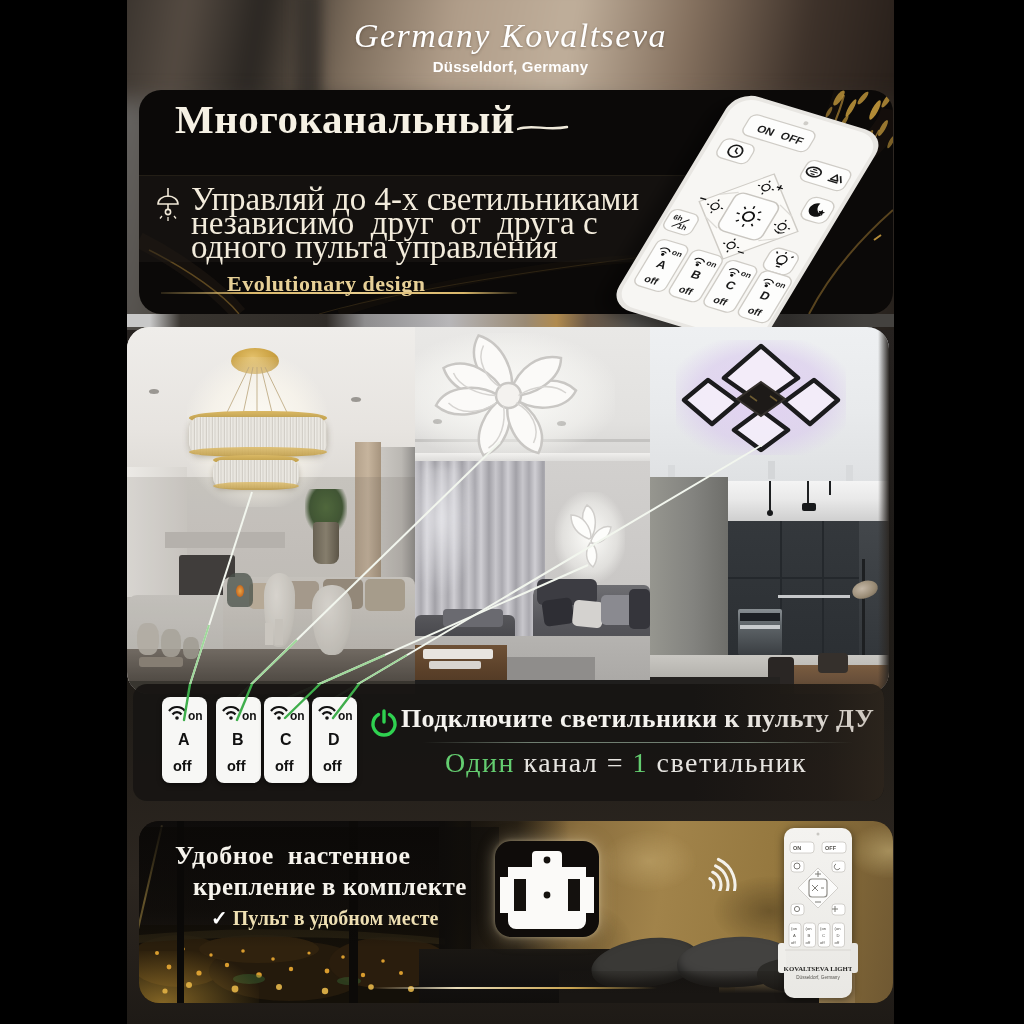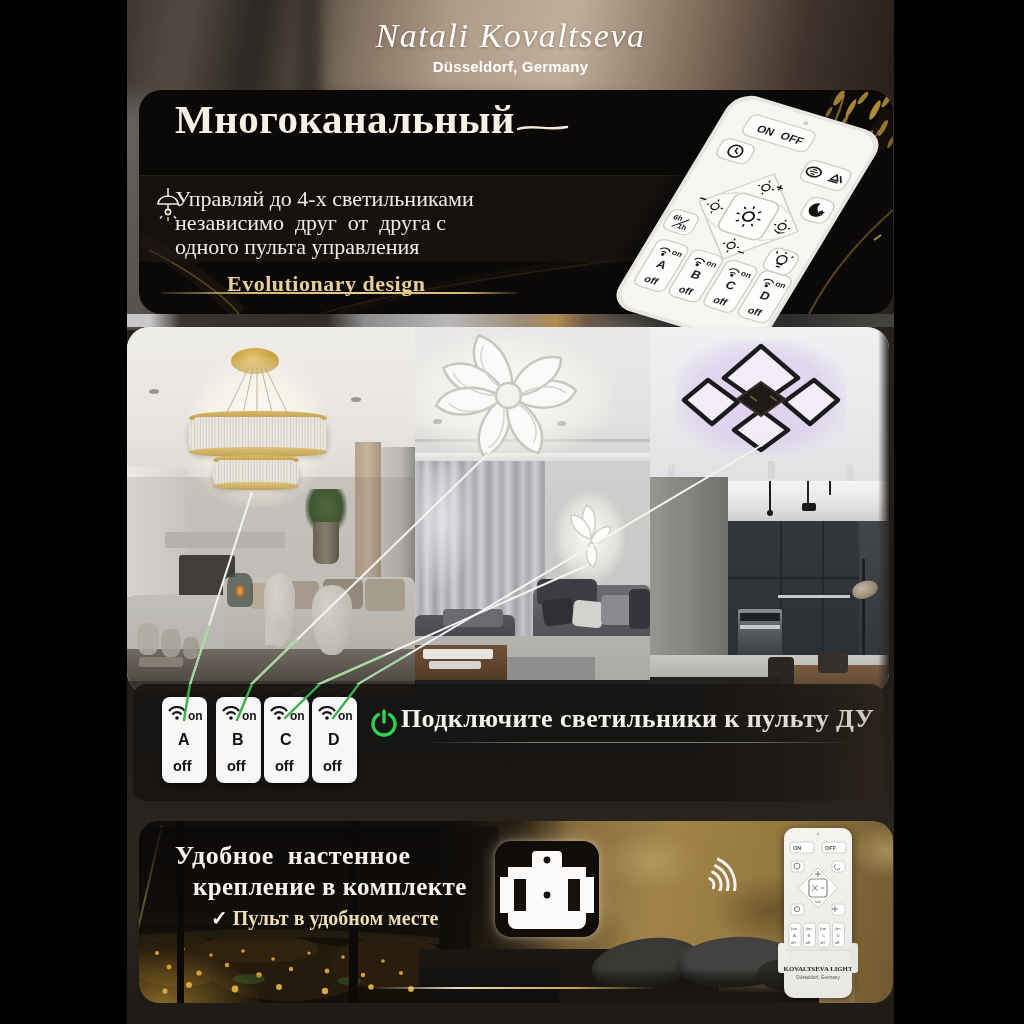--- a/index.html
+++ b/index.html
@@ -22,21 +22,21 @@
     <div class="abs" style="left:168px;top:-10px;width:26px;height:120px;background:#3a342e;filter:blur(6px);"></div>
     <div class="abs" style="left:-20px;top:100px;width:820px;height:240px;filter:blur(11px);
       background:linear-gradient(100deg, #6e6c6a 0%, #4e4a45 10%, #2e2b28 22%, #453f3a 36%, #6a655e 52%, #7e756a 62%, #534c45 76%, #37302a 88%, #1d1814 100%);"></div>
   </div>
 
   <div class="abs" style="left:127px;top:314px;width:767px;height:13px;
     background:linear-gradient(90deg,#c8c8c8 0%,#c8c8c8 3%,#38342f 7%,#302c28 26%,#8e8d8e 31%,#b7b6b8 42%,#9a8a74 52%,#b08a4e 56%,#6a5846 60%,#55534f 66%,#3c3a38 74%,#2e2c2a 86%,#44423f 96%);"></div>
 
   <div class="abs ser" style="left:127px;top:17px;width:767px;text-align:center;color:#fff;
        font-style:italic;font-size:34px;letter-spacing:1.5px;
-       text-shadow:0 1px 3px rgba(60,45,30,.4);">Natali Kovaltseva</div>
+       text-shadow:0 1px 3px rgba(60,45,30,.4);">Germany Kovaltseva</div>
 
   <div class="abs" style="left:127px;top:58px;width:767px;text-align:center;color:#fff;
        font-size:15px;font-weight:bold;letter-spacing:.2px;">Düsseldorf, Germany</div>
 
   <div class="abs" id="hero" style="left:139px;top:90px;width:754px;height:224px;border-radius:22px;
        background:#0b0908;overflow:hidden;">
 
     <svg class="abs" style="left:0;top:0;" width="754" height="224" viewBox="0 0 754 224">
       <path d="M520 224 C560 170 610 120 700 80 C730 60 750 40 754 20" stroke="#15100c" stroke-width="24" fill="none" opacity=".9"></path>
       <path d="M700 0 C690 40 660 90 600 150 C560 190 540 210 535 224" stroke="#120e0b" stroke-width="10" fill="none"></path>
@@ -76,22 +76,22 @@
     <svg class="abs" style="left:13px;top:97px;" width="32" height="40" viewBox="0 0 32 40">
       <g stroke="#efe7d6" fill="none" stroke-width="1.6">
         <path d="M16 1 v9"></path>
         <path d="M6 17 a10 8 0 0 1 20 0 z"></path>
         <path d="M16 17 v5"></path>
         <circle cx="16" cy="25" r="2.6"></circle>
         <path d="M10 29 l-2 2.5 M22 29 l2 2.5 M16 30 v4" stroke-width="1.3"></path>
       </g>
     </svg>
 
-    <div class="abs ser" style="left:36px;top:97px;width:520px;
-         color:#f3ecdc;font-size:22px;line-height:24px;">Управляй до 4-х светильниками<br>независимо&nbsp; друг&nbsp; от&nbsp; друга с<br>одного пульта управления</div>
+    <div class="abs ser" style="left:52px;top:97px;width:520px;
+         color:#f3ecdc;font-size:33px;line-height:24px;">Управляй до 4-х светильниками<br>независимо&nbsp; друг&nbsp; от&nbsp; друга с<br>одного пульта управления</div>
 
     <div class="abs ser" style="left:88px;top:181px;font-weight:bold;
          color:#e7d097;font-size:22px;letter-spacing:.5px;">Evolutionary design</div>
 
     <div class="abs" style="left:22px;top:202px;width:356px;height:2px;background:linear-gradient(90deg,rgba(216,183,101,.15),#d9b76a 25%,#e8cd8d 55%,#d9b76a 85%,rgba(216,183,101,.1));"></div>
   </div>
 
   <svg class="abs" style="left:139px;top:90px;" width="754" height="250" viewBox="0 0 754 250">
       <g transform="matrix(0.9444,0.2639,-0.5125,0.85,600,5)">
         <rect x="-16" y="6" width="160" height="252" rx="24" fill="rgba(0,0,0,0.35)" style="filter:blur(7px)"></rect>
@@ -487,20 +487,21 @@
     <svg class="abs" style="left:236px;top:24px;" width="30" height="30" viewBox="0 0 30 30">
       <path d="M9.5 6.5 a11 11 0 1 0 11 0" stroke="#2fd150" stroke-width="3.4" fill="none" stroke-linecap="round"></path>
       <path d="M15 3 v11" stroke="#2fd150" stroke-width="3.4" stroke-linecap="round"></path>
     </svg>
 
     <div class="abs ser" style="left:268px;top:20px;width:500px;font-weight:bold;color:#f5f3ef;font-size:26px;letter-spacing:.4px;">Подключите светильники к пульту ДУ</div>
 
     <div class="abs" style="left:290px;top:58px;width:430px;height:1px;background:linear-gradient(90deg,rgba(200,230,205,0),rgba(200,230,205,.5) 25%,rgba(200,230,205,.5) 75%,rgba(200,230,205,0));"></div>
     <div class="abs" style="left:560px;top:0;width:191px;height:117px;border-radius:0 14px 14px 0;background:linear-gradient(90deg,rgba(80,62,44,0),rgba(80,62,44,.18) 70%,rgba(95,75,52,.28));"></div>
 
+    <div class="abs ser" style="left:213px;top:63px;width:560px;text-align:center;font-size:28px;color:#e6e4e0;letter-spacing:1.5px;"><span style="color:#64cd70;">Один</span> канал = <span style="color:#64cd70;">1</span> светильник</div>
   </div>
 
   <div class="abs" id="bottom" style="left:139px;top:821px;width:754px;height:182px;border-radius:20px;
        background:#241c12;overflow:hidden;">
 
     <div class="abs" style="left:0;top:0;width:754px;height:182px;
       background:linear-gradient(100deg,#15110d 0%,#221b13 28%,#4e3d24 44%,#8a6e3e 56%,#a1834a 68%,#95783f 82%,#6f5832 100%);"></div>
 
     <div class="abs" style="left:330px;top:0;width:424px;height:182px;opacity:.8;
       background:

